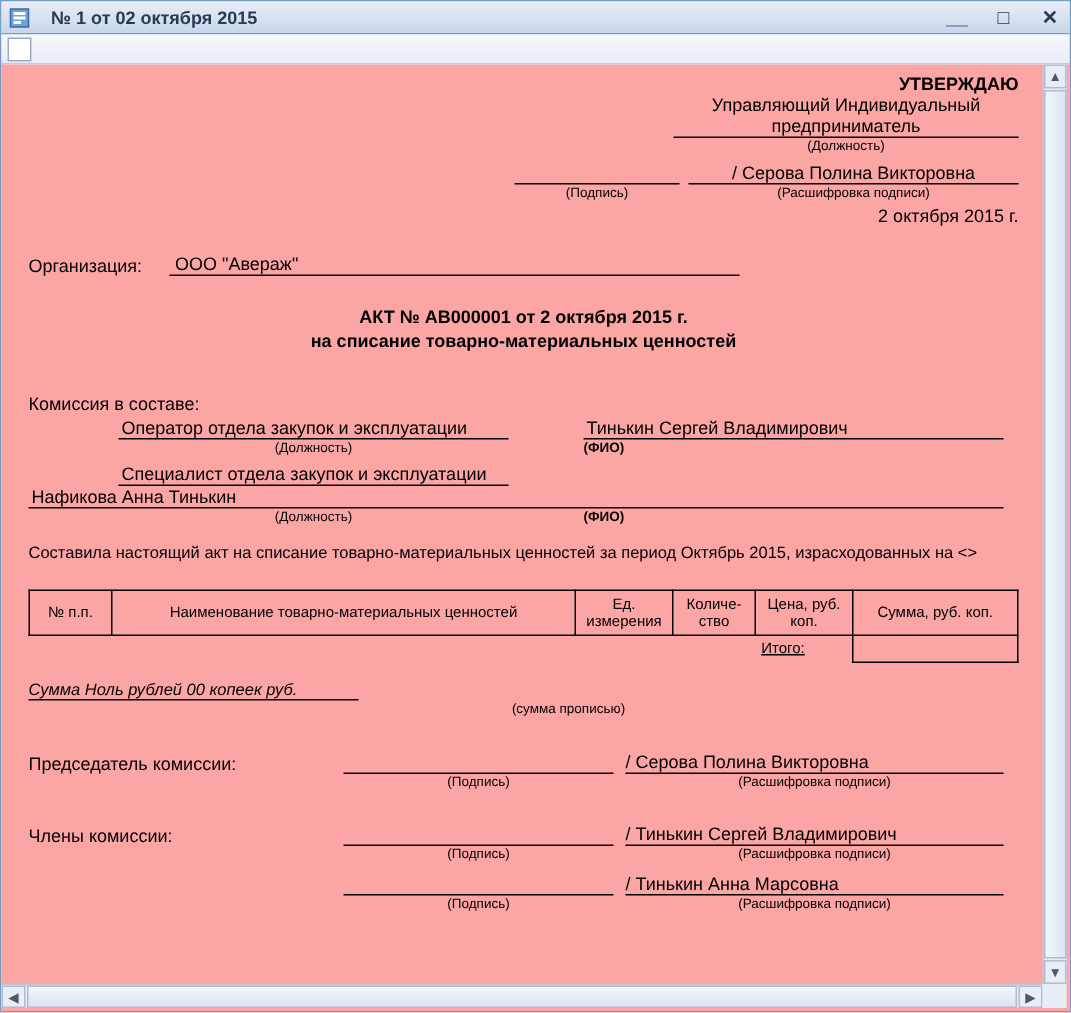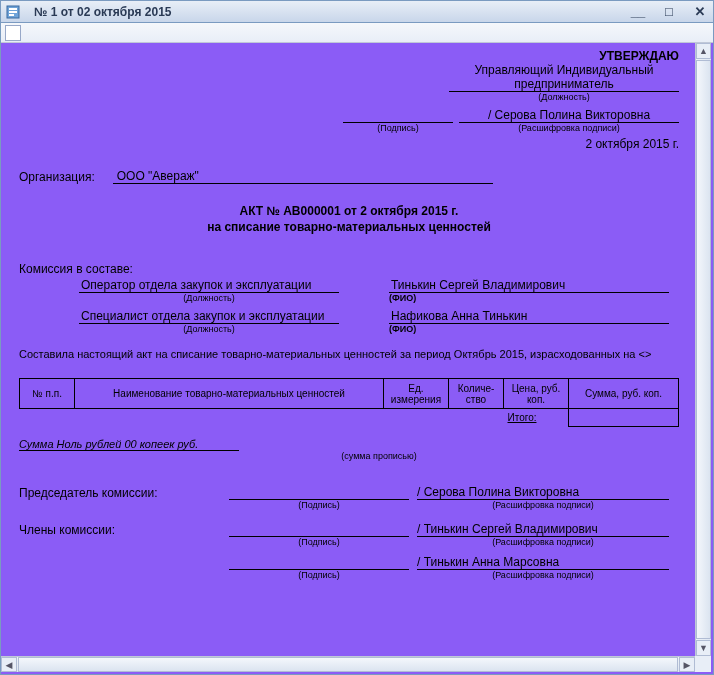--- a/index.html
+++ b/index.html
@@ -55,21 +55,21 @@
   }
   .toolbar-btn {
     width: 16px; height: 16px;
     border: 1px solid #98a8c8;
     background: #fff;
     cursor: pointer;
   }
   .doc-area {
     flex: 1;
     overflow: auto;
-    background: #8b5cf6;
+    background: #fca5a5;
     padding: 6px 18px 0 18px;
     position: relative;
   }
   .approve-block {
     text-align: right;
     margin-bottom: 4px;
   }
   .app-title { font-weight: bold; }
   .underline-field {
     display: inline-block;
@@ -197,21 +197,21 @@
         <span class="col-role">Оператор отдела закупок и эксплуатации</span>
         <span class="col-gap"></span>
         <span class="col-name">Тинькин Сергей Владимирович</span>
       </div>
       <div class="member-sub">
         <span class="col-role">(Должность)</span>
         <span class="col-gap"></span>
         <span class="col-name">(ФИО)</span>
       </div>
 
-      <div class="member-row" style="margin-top:6px;">
+      <div class="member-row" style="margin-top:6px;flex-direction:column;">
         <span class="col-role">Специалист отдела закупок и эксплуатации</span>
         <span class="col-gap"></span>
         <span class="col-name">Нафикова Анна Тинькин</span>
       </div>
       <div class="member-sub">
         <span class="col-role">(Должность)</span>
         <span class="col-gap"></span>
         <span class="col-name">(ФИО)</span>
       </div>
 
@@ -252,21 +252,21 @@
           <span class="slash"></span>
           <span class="name">/ Серова Полина Викторовна</span>
         </div>
         <div class="sign-sub">
           <span class="lbl"></span>
           <span class="s1">(Подпись)</span>
           <span class="s2"></span>
           <span class="s3">(Расшифровка подписи)</span>
         </div>
 
-        <div class="sign-line" style="margin-top:12px;">
+        <div class="sign-line" style="margin-top:23px;">
           <span class="lbl">Члены комиссии:</span>
           <span class="blank-sig"></span>
           <span class="slash"></span>
           <span class="name">/ Тинькин Сергей Владимирович</span>
         </div>
         <div class="sign-sub">
           <span class="lbl"></span>
           <span class="s1">(Подпись)</span>
           <span class="s2"></span>
           <span class="s3">(Расшифровка подписи)</span>

